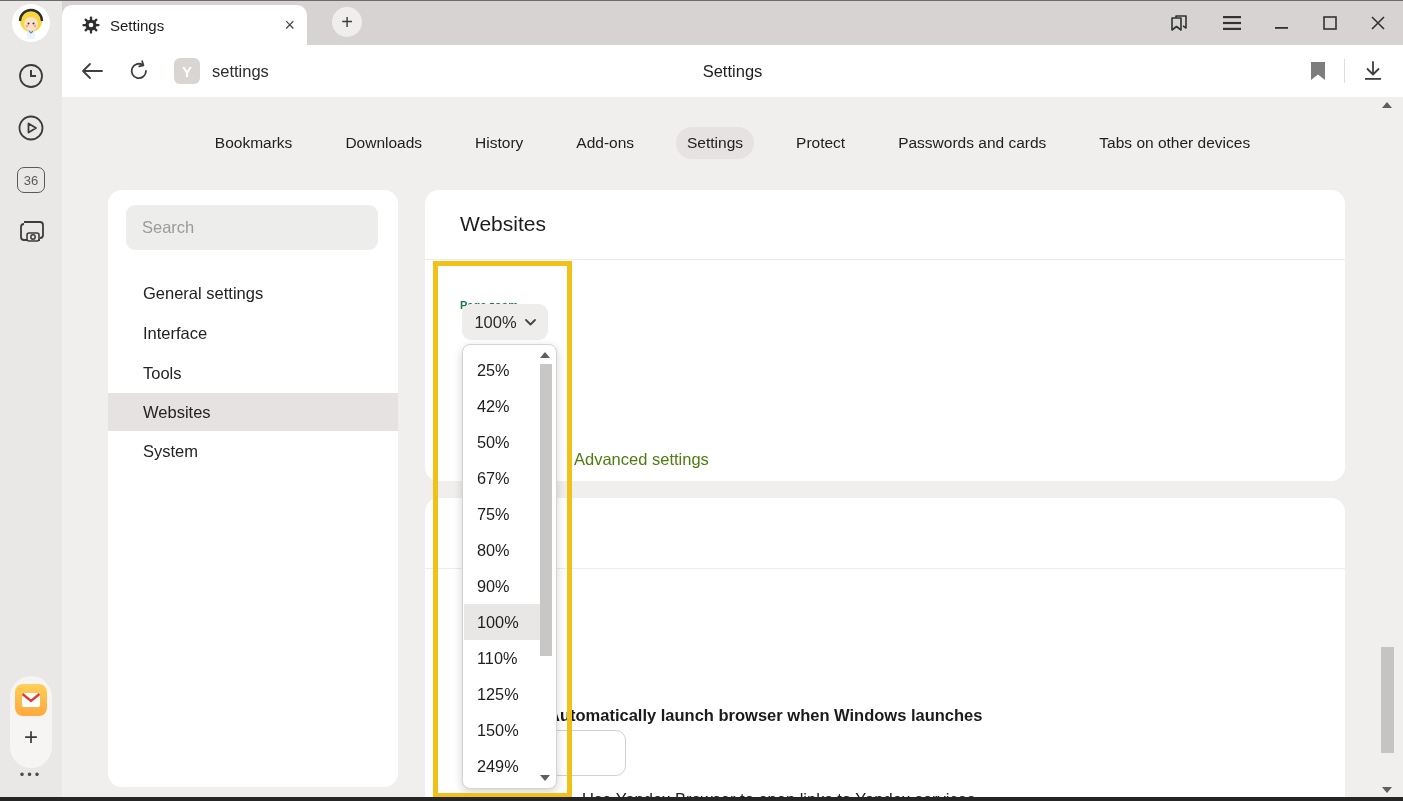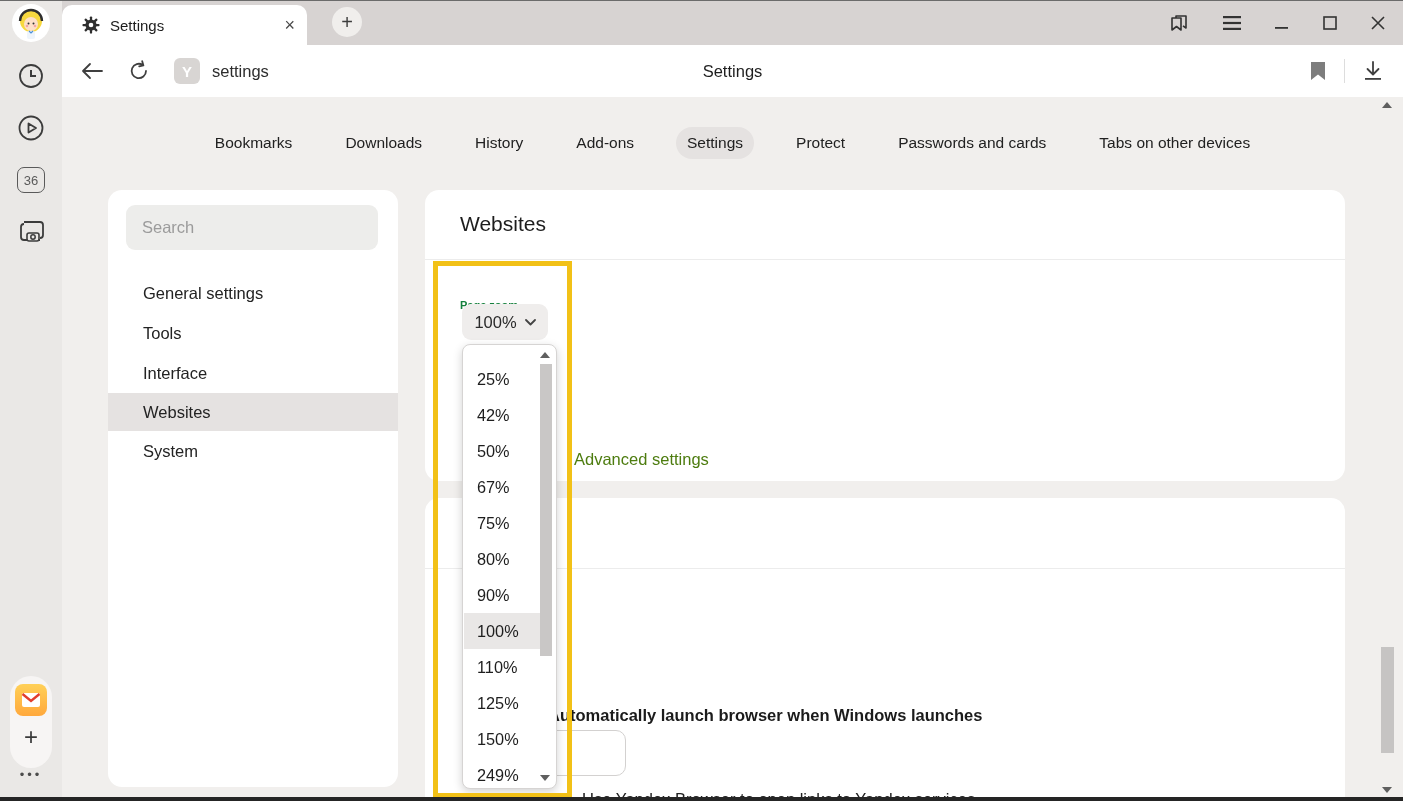--- a/index.html
+++ b/index.html
@@ -67,21 +67,21 @@
   .link.strong { font-weight:bold; color:#0d6fd1; }
   .link1 { position:absolute; left:149px; top:260px; }
   .link2 { position:absolute; left:115px; top:341px; }
   .row-bold { position:absolute; left:123px; top:208px; font-size:16.5px; font-weight:bold; color:#1b1b1b; white-space:nowrap; }
   .row-normal { position:absolute; left:157px; top:292px; font-size:16.5px; color:#222; white-space:nowrap; }
   .ghost-ctl { position:absolute; left:109px; top:232px; width:92px; height:46px; border:1.5px solid #d3d1d0; border-radius:10px; background:#fff; }
 
   
   .zoom-btn { position:absolute; left:400px; top:207px; width:86px; height:36px; background:#efedec; border:none; border-radius:9px; display:flex; align-items:center; justify-content:center; gap:8px; font-size:16.5px; color:#2b2b2b; font-family:inherit; z-index:5; }
   .dropdown { position:absolute; left:400px; top:247px; width:95px; height:445px; background:#fff; border:1px solid #d6d4d3; border-radius:8px; box-shadow:0 3px 10px rgba(0,0,0,.18); z-index:6; }
-  .dd-items { position:absolute; left:1px; top:16px; width:77px; }
+  .dd-items { position:absolute; left:1px; top:7px; width:77px; }
   .dd-item { height:36px; display:flex; align-items:center; padding-left:13px; font-size:16.3px; color:#1e1e1e; cursor:default; }
   .dd-item.selected { background:#e9e7e6; }
   .dd-scroll { position:absolute; right:3px; top:3px; width:14px; height:437px; }
   .dd-thumb { position:absolute; left:1px; top:16px; width:12px; height:292px; background:#c9c7c6; }
   .tri-up { width:0; height:0; border-left:5px solid transparent; border-right:5px solid transparent; border-bottom:6px solid #5f5f5f; }
   .tri-down { width:0; height:0; border-left:5px solid transparent; border-right:5px solid transparent; border-top:6px solid #5f5f5f; }
   .dd-up { position:absolute; left:1px; top:4px; }
   .dd-down { position:absolute; left:1px; bottom:4px; }
 
   
@@ -241,22 +241,22 @@
       <div class="nav-tab active">Settings</div>
       <div class="nav-tab">Protect</div>
       <div class="nav-tab">Passwords and cards</div>
       <div class="nav-tab">Tabs on other devices</div>
     </div>
 
   <div class="side-card">
     <input class="search-box" placeholder="Search" style="">
     <div class="menu-list" id="menu-list">
         <div class="menu-item">General settings</div>
+        <div class="menu-item">Interface</div>
         <div class="menu-item">Tools</div>
-        <div class="menu-item">Interface</div>
         <div class="menu-item selected">Websites</div>
         <div class="menu-item">System</div>
       </div>
   </div>
 
   <div class="card1">
     <div class="card-heading">Websites</div>
     <div class="card-divider" style="top:69px"></div>
     <div class="section-label">Page zoom</div>
     <div class="link link1">Advanced settings</div>

